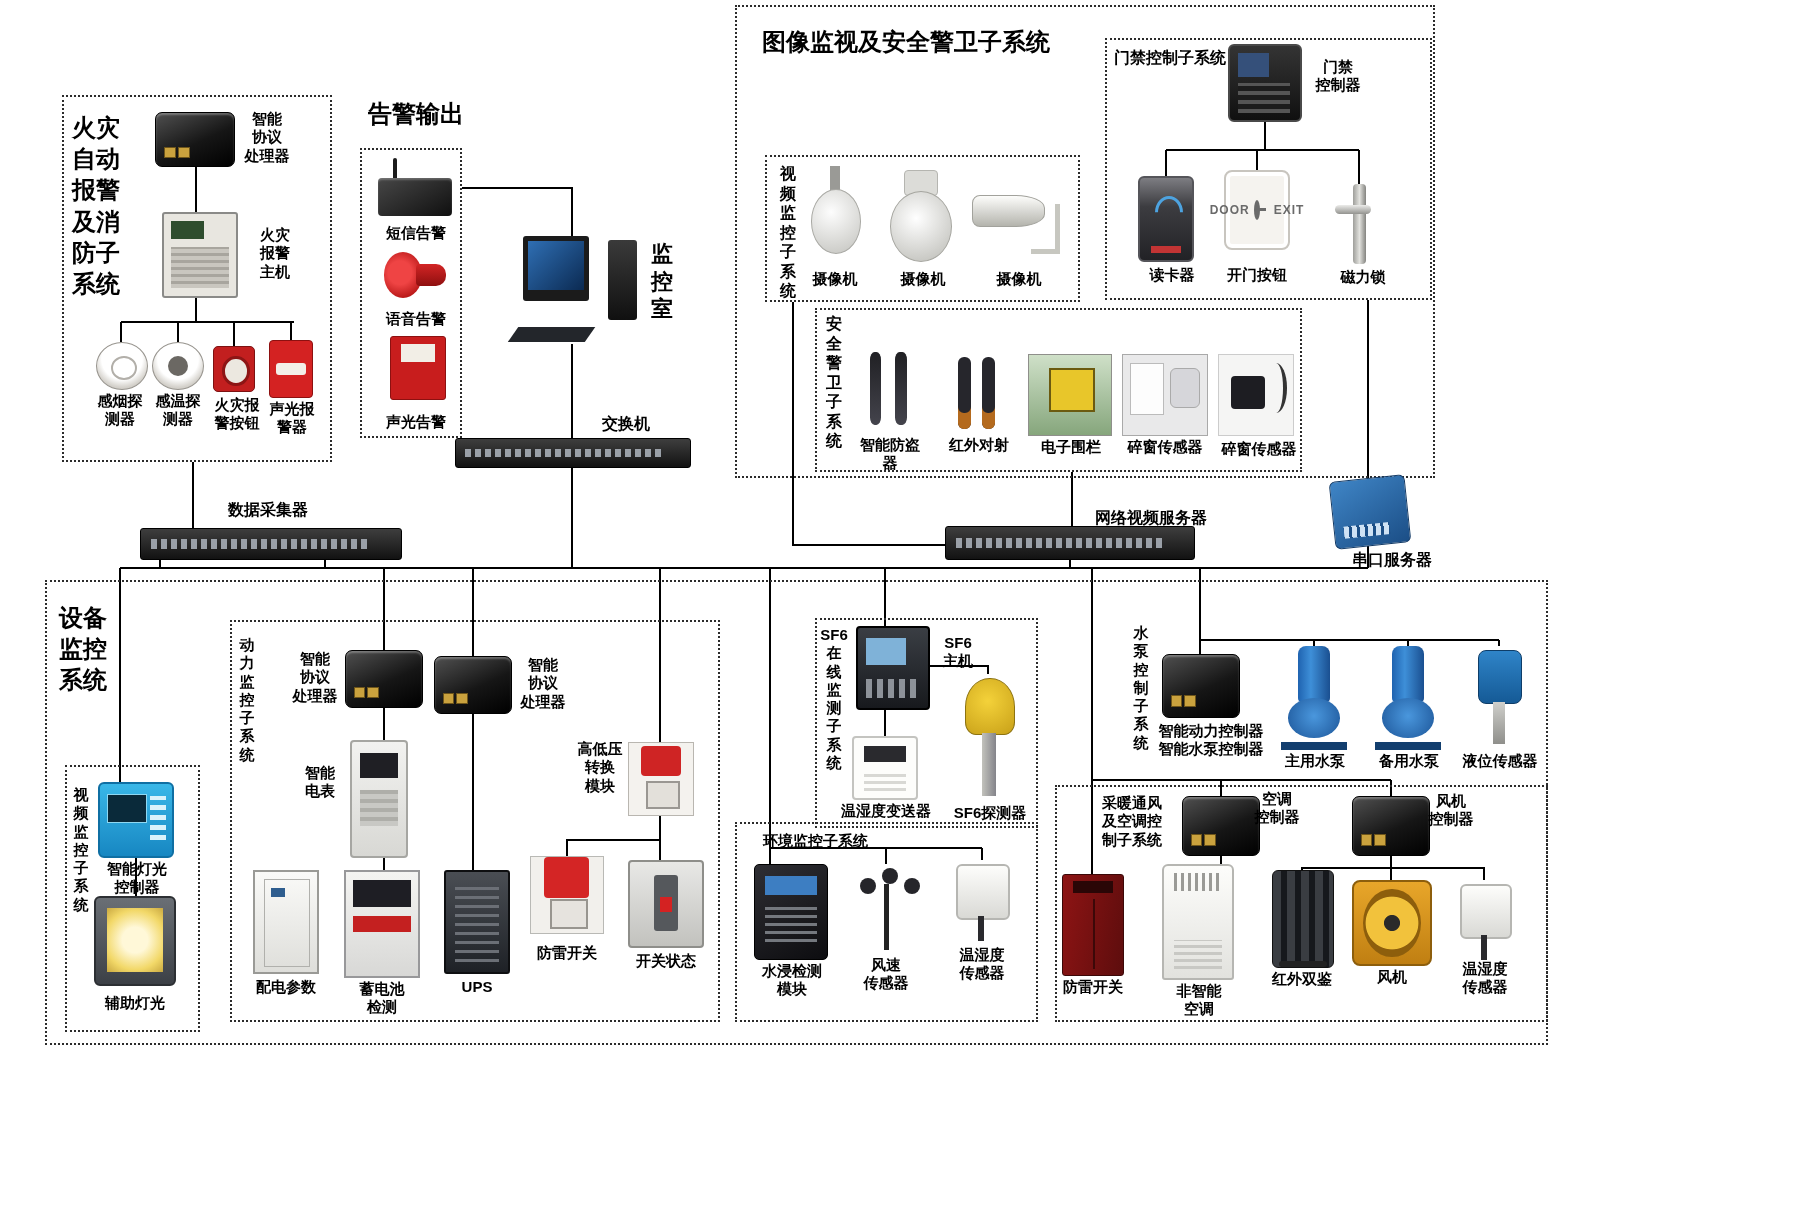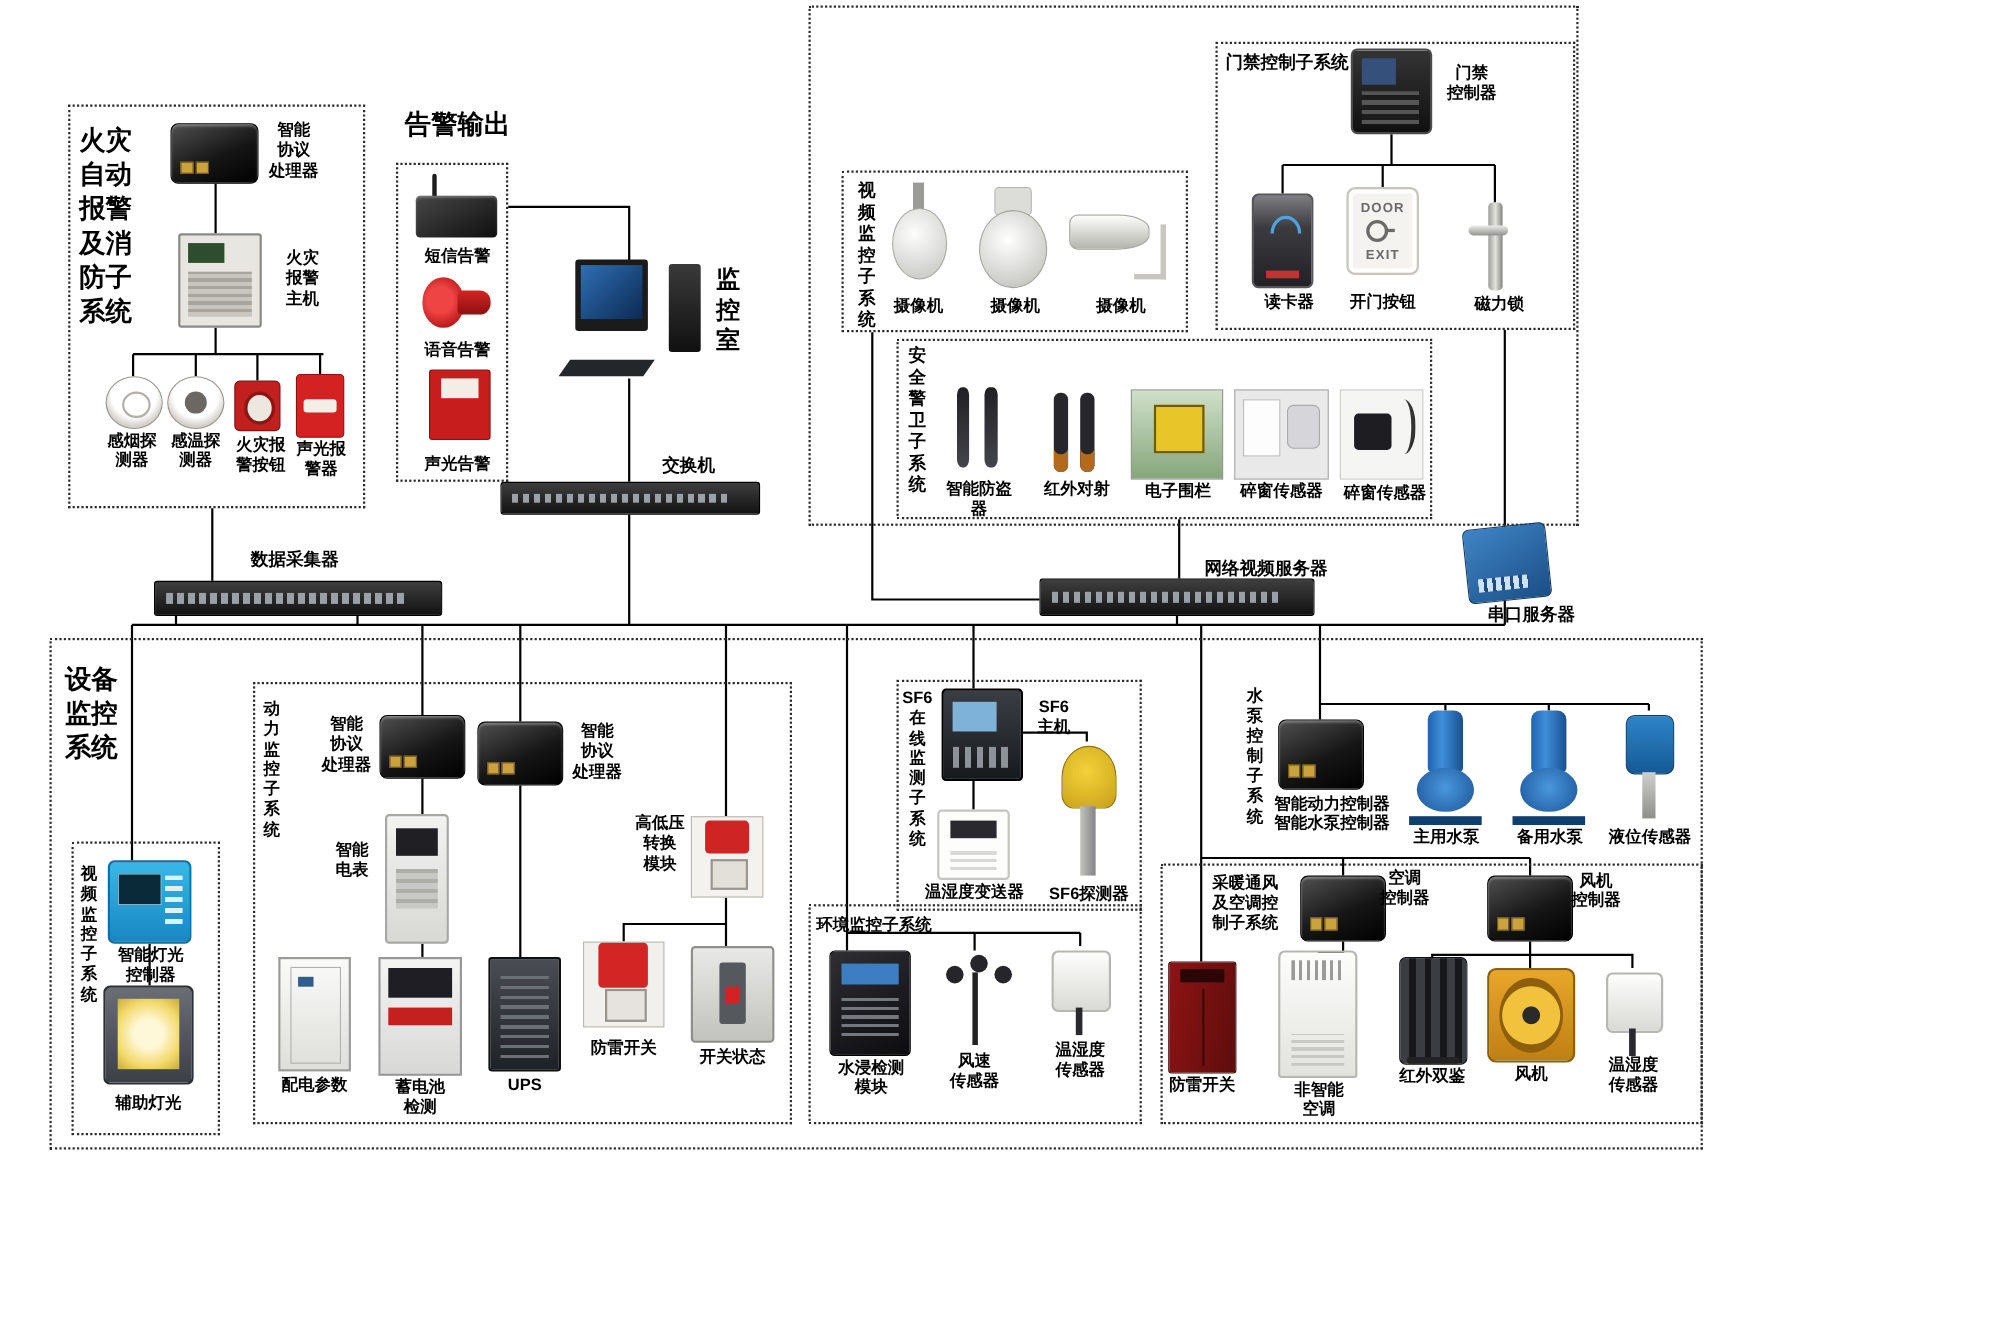--- a/index.html
+++ b/index.html
@@ -50,21 +50,21 @@
   .d-ptz::after{content:"";position:absolute;left:8%;top:22%;width:84%;height:74%;background:radial-gradient(circle at 42% 38%,#fff,#b9b9b3);border-radius:50%;border:1px solid #a6a6a0}
   .d-bullet::before{content:"";position:absolute;left:0;top:18%;width:76%;height:42%;background:linear-gradient(#fdfdfb,#b4b4ad);border-radius:8px 40% 40% 8px;border:1px solid #a2a29c}
   .d-bullet::after{content:"";position:absolute;right:6%;bottom:0;width:26%;height:62%;border-right:5px solid #c7c7c0;border-bottom:5px solid #c7c7c0}
   
   .d-access{background:linear-gradient(#343434,#101010);border-radius:6px;border:2px solid #4a4a4a}
   .d-access::before{content:"";position:absolute;left:12%;top:10%;width:44%;height:32%;background:#35507a}
   .d-access::after{content:"";position:absolute;left:12%;top:50%;width:74%;height:40%;background:repeating-linear-gradient(0deg,#555 0 4px,#1c1c1c 4px 9px)}
   .d-reader{background:linear-gradient(#7d7d82,#3c3c40 35%,#222226);border-radius:6px;border:2px solid #55555a}
   .d-reader::before{content:"";position:absolute;left:28%;top:22%;width:44%;height:34%;border:3px solid #4da3e0;border-radius:50%;clip-path:polygon(0 0,100% 0,100% 48%,0 48%)}
   .d-reader::after{content:"";position:absolute;left:22%;bottom:8%;width:56%;height:9%;background:#c23434}
-  .d-doorbtn{display:flex;flex-direction:column;align-items:center;justify-content:center;gap:4px;background:#f5f3ef;border:2px solid #c8c5bf;border-radius:8px;box-shadow:inset 0 0 0 4px #fff}
+  .d-doorbtn{display:flex;flex-direction:row;align-items:center;justify-content:center;gap:4px;background:#f5f3ef;border:2px solid #c8c5bf;border-radius:8px;box-shadow:inset 0 0 0 4px #fff}
   .dbt{font:700 12px "Liberation Sans",sans-serif;color:#6a6a6a;letter-spacing:1px}
   .keyicon{width:14px;height:14px;border:3px solid #6a6a6a;border-radius:50%;position:relative;margin-right:10px}
   .keyicon::after{content:"";position:absolute;left:100%;top:50%;width:9px;height:3px;background:#6a6a6a;margin-top:-2px}
   .d-handle::before{content:"";position:absolute;left:40%;top:0;width:22%;height:100%;background:linear-gradient(90deg,#9e9e9a,#e2e2de,#83837f);border-radius:4px}
   .d-handle::after{content:"";position:absolute;left:8%;top:26%;width:62%;height:12%;background:linear-gradient(#ececea,#93938f);border-radius:6px}
   
   .d-irdual::before,.d-irdual::after{content:"";position:absolute;top:4%;width:18%;height:84%;background:linear-gradient(#202024,#44444c);border-radius:40%/10%}
   .d-irdual::before{left:18%}.d-irdual::after{left:58%}
   .d-irbeam::before,.d-irbeam::after{content:"";position:absolute;top:4%;width:22%;height:88%;background:#26262c;border-radius:6px;box-shadow:inset 0 -16px 0 #b46a1e}
   .d-irbeam::before{left:14%}.d-irbeam::after{left:56%}
@@ -208,20 +208,21 @@
     <div class="mon"></div>
     <div class="tower"></div>
     <div class="kbd"></div>
   </div>
   <div class="lbl t22" style="left:648px;top:240px;width:28px">监
 控
 室</div>
   <div class="dev d-switchbar" style="left:455px;top:438px;width:236px;height:30px"></div>
   <div class="lbl t16" style="left:594px;top:414px;width:64px">交换机</div>
 
+  <div class="lbl t24" style="left:762px;top:26px;width:340px;text-align:left">图像监视及安全警卫子系统</div>
 
   <div class="lbl t16" style="left:1114px;top:48px;width:140px;text-align:left">门禁控制子系统</div>
   <div class="dev d-access" style="left:1228px;top:44px;width:74px;height:78px"></div>
   <div class="lbl" style="left:1310px;top:58px;width:56px">门禁
 控制器</div>
   <div class="dev d-reader" style="left:1138px;top:176px;width:56px;height:86px"></div>
   <div class="lbl" style="left:1144px;top:266px;width:56px">读卡器</div>
   <div class="dev d-doorbtn" style="left:1224px;top:170px;width:66px;height:80px">
     <span class="dbt">DOOR</span>
     <span class="keyicon"></span>
@@ -330,21 +331,21 @@
 系
 统</div>
   <div class="dev d-sf6host" style="left:856px;top:626px;width:74px;height:84px"></div>
   <div class="lbl" style="left:934px;top:634px;width:48px">SF6
 主机</div>
   <div class="dev d-thtrans" style="left:852px;top:736px;width:66px;height:64px"></div>
   <div class="lbl" style="left:838px;top:802px;width:96px">温湿度变送器</div>
   <div class="dev d-sf6det" style="left:958px;top:674px;width:62px;height:126px"></div>
   <div class="lbl" style="left:950px;top:804px;width:80px">SF6探测器</div>
 
-  <div class="lbl" style="left:742px;top:832px;width:126px;text-align:left">环境监控子系统</div>
+  <div class="lbl" style="left:742px;top:832px;width:126px;text-align:right">环境监控子系统</div>
   <div class="dev d-watermod" style="left:754px;top:864px;width:74px;height:96px"></div>
   <div class="lbl" style="left:754px;top:962px;width:76px">水浸检测
 模块</div>
   <div class="dev d-wind" style="left:852px;top:864px;width:68px;height:90px"></div>
   <div class="lbl" style="left:856px;top:956px;width:60px">风速
 传感器</div>
   <div class="dev d-thsensor" style="left:948px;top:860px;width:66px;height:84px"></div>
   <div class="lbl" style="left:950px;top:946px;width:64px">温湿度
 传感器</div>
 

